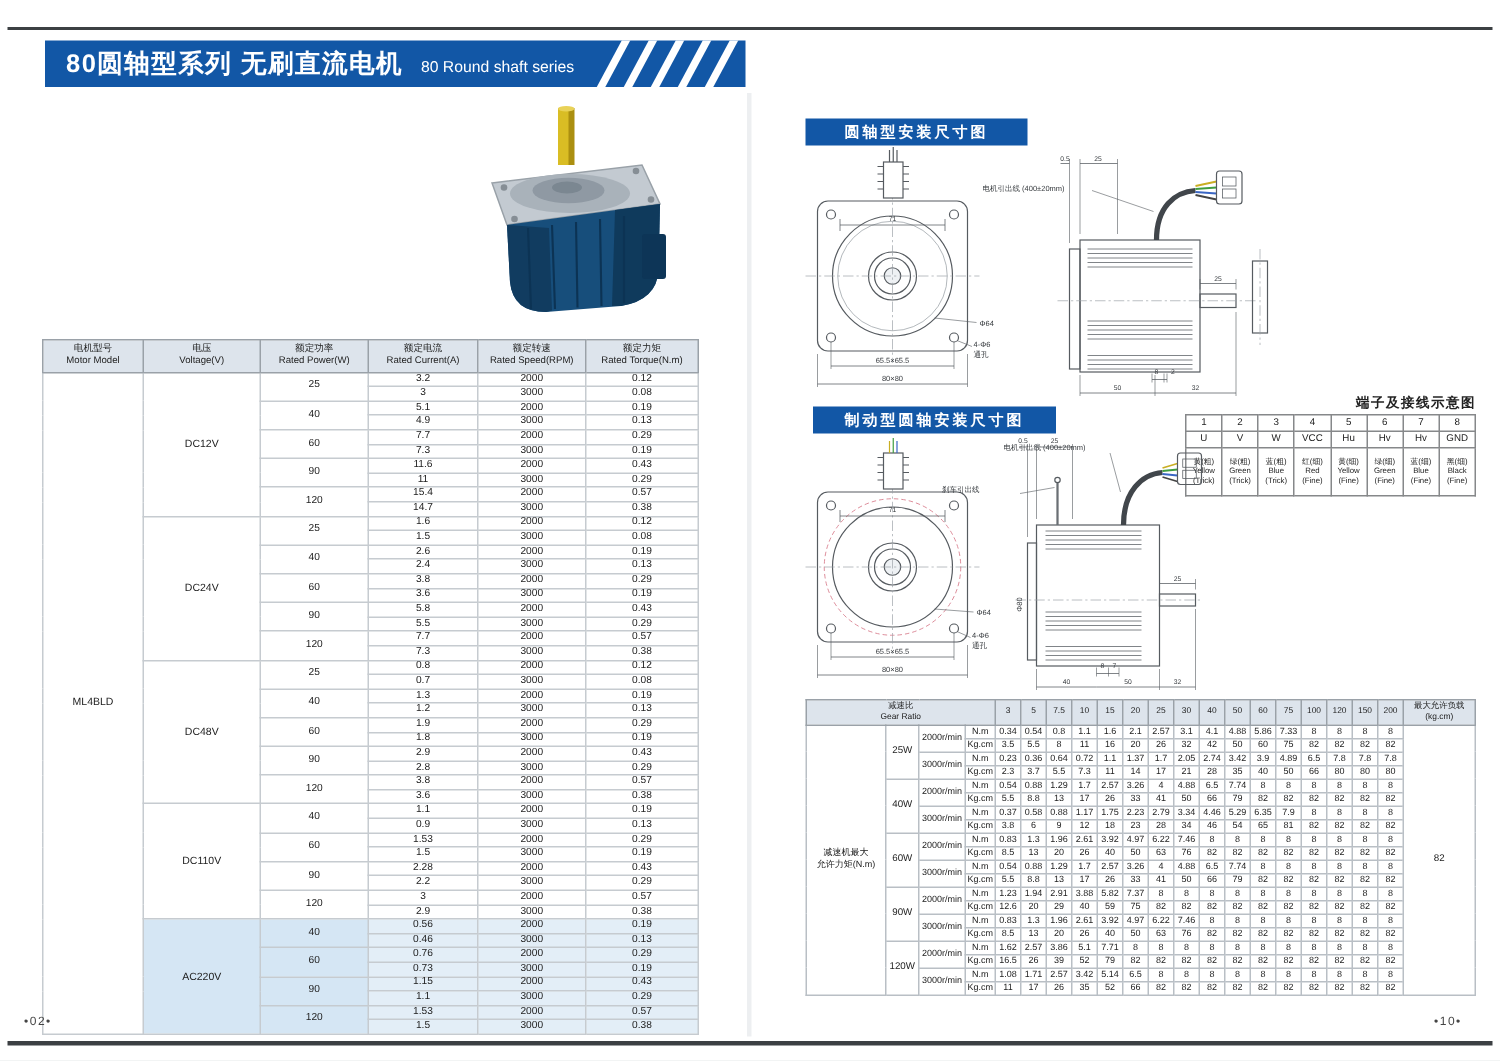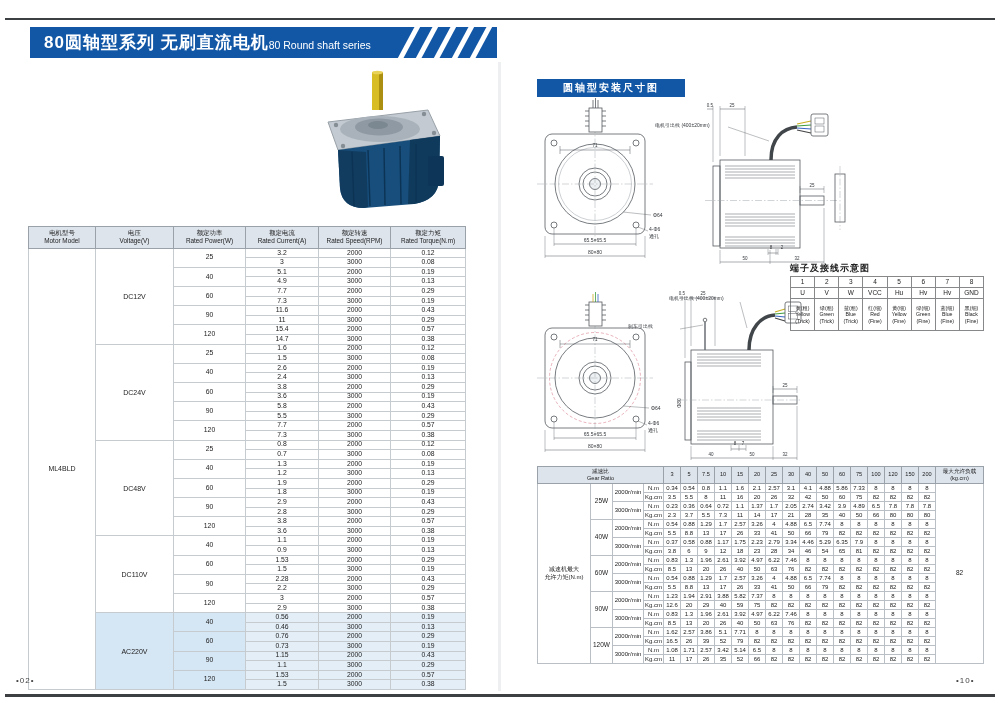--- a/index.html
+++ b/index.html
@@ -3,21 +3,21 @@
 <meta charset="utf-8">
 <style>
   html,body{margin:0;padding:0;background:#f4f5f6;font-family:"Liberation Sans","DejaVu Sans",sans-serif;}
   .canvas{position:relative;width:1000px;height:707px;background:#ffffff;overflow:hidden;outline:1px solid #dfe1e3;}
   .rule{position:absolute;left:5px;right:5px;background:#3c4043;}
   .rule.top{top:18px;height:1.5px;}
   .rule.bottom{top:694px;height:2.5px;}
   .gutter{position:absolute;left:498px;top:62px;bottom:16px;width:3px;background:#edeff1;}
   .banner{position:absolute;left:30px;top:27px;width:467px;height:31px;background:#1257a6;color:#fff;display:flex;align-items:center;box-sizing:border-box;padding-left:14px;}
   .banner .cn{font-size:17px;font-weight:bold;letter-spacing:1px;white-space:nowrap;}
-  .banner .en{font-size:10.5px;margin-top:5px;white-space:nowrap;}
+  .banner .en{font-size:10.5px;margin-left:12px;margin-top:5px;white-space:nowrap;}
   .stripes{position:absolute;right:2px;top:0;}
   .sec-title{position:absolute;font-size:11px;font-weight:bold;color:#111;white-space:nowrap;}
   .sec-title .bullet{color:#1257a6;margin-right:3px;font-size:12px;}
   .pageno{position:absolute;top:676px;font-size:8px;color:#444;letter-spacing:1px;}
   .blue-btn{position:absolute;height:18px;background:#1257a6;color:#fff;font-size:10px;font-weight:bold;display:flex;align-items:center;justify-content:center;letter-spacing:2px;}
   svg{position:absolute;}
   svg text{fill:#35393d;font-family:"Liberation Sans","DejaVu Sans",sans-serif;}
   .t45{font-size:4.5px;}
   .t5{font-size:5px;}
   table{border-collapse:collapse;position:absolute;table-layout:fixed;background:#fff;}
@@ -35,21 +35,21 @@
   .tq th{background:#dde4ec;font-weight:normal;font-size:5.6px;line-height:1.25;padding:1px 0;border:1px solid #9aa1a8;color:#222;}
   .tq td{font-size:6px;text-align:center;height:8px;line-height:1;padding:0;border:1px solid #b9bfc5;color:#222;}
   .tq td.rowlabel{font-size:6px;line-height:1.4;background:#fff;}
   .tq td.maxv{font-size:6.5px;}
   .tq td.watt{font-size:6.5px;}
   .tq tr.gtop td{border-top:1px solid #848b91;}
   
   .tm{left:790px;top:276px;width:194px;border:1px solid #6e7479;}
   .tm td{border:1px solid #86888a;font-size:6.5px;text-align:center;height:10px;line-height:1;padding:0;color:#222;}
   .tm tr.wires td{font-size:5.2px;height:31px;line-height:1.25;}
-  .tm-title{position:absolute;left:790px;top:262px;width:194px;text-align:left;font-size:9px;font-weight:bold;color:#222;letter-spacing:1px;}
+  .tm-title{position:absolute;left:790px;top:262px;width:194px;text-align:right;font-size:9px;font-weight:bold;color:#222;letter-spacing:1px;}
 </style>
 </head>
 <body>
 
 <div class="canvas">
 
   <div class="rule top"></div>
   <div class="gutter"></div>
 
   <div class="banner">
@@ -510,20 +510,23 @@
           <td>蓝(粗)<br>Blue<br>(Trick)</td>
           <td>红(细)<br>Red<br>(Fine)</td>
           <td>黄(细)<br>Yellow<br>(Fine)</td>
           <td>绿(细)<br>Green<br>(Fine)</td>
           <td>蓝(细)<br>Blue<br>(Fine)</td>
           <td>黑(细)<br>Black<br>(Fine)</td>
         </tr>
       </tbody>
     </table>
 
+  <div class="blue-btn" style="left:542px;top:271px;width:162px">
+    <span>制动型圆轴安装尺寸图</span>
+  </div>
 
   <svg style="left:535px;top:288px" width="270" height="180" viewBox="0 0 270 180">
     <g fill="none" stroke="#565b60" stroke-width="0.8">
       <rect x="10" y="40" width="100" height="100" rx="7"></rect>
       <circle cx="19" cy="49" r="3"></circle>
         <circle cx="101" cy="49" r="3"></circle>
         <circle cx="19" cy="131" r="3"></circle>
         <circle cx="101" cy="131" r="3"></circle>
       <circle cx="60" cy="90" r="40"></circle>
       <circle cx="60" cy="90" r="45.5" stroke="#d9808f" stroke-width="0.6" stroke-dasharray="3 2"></circle>

